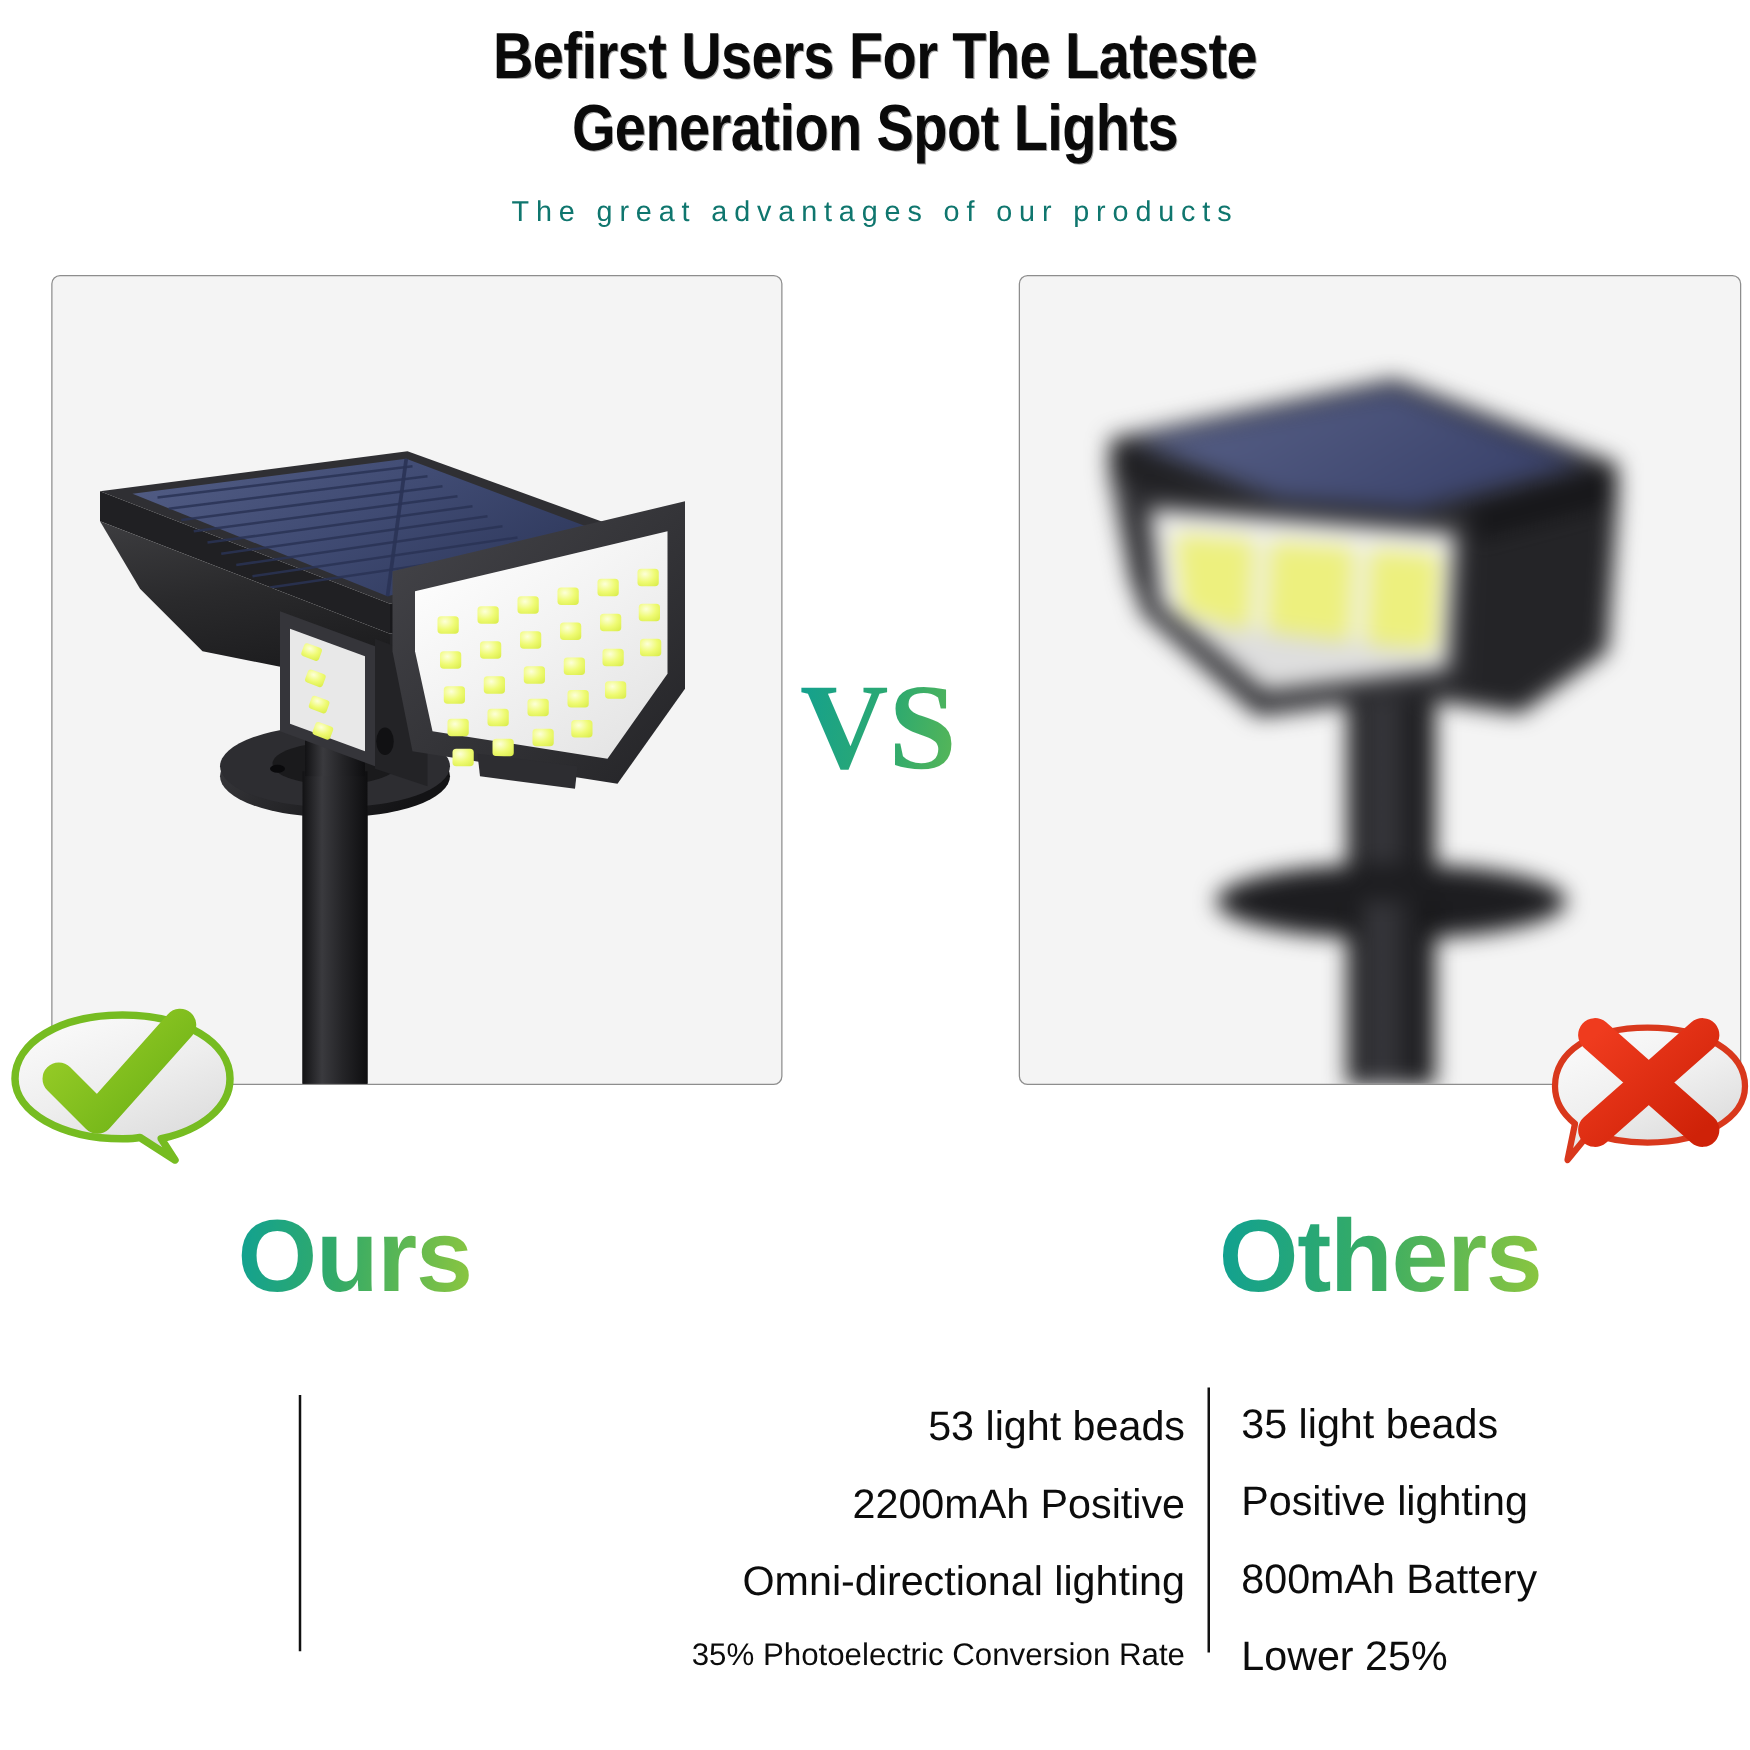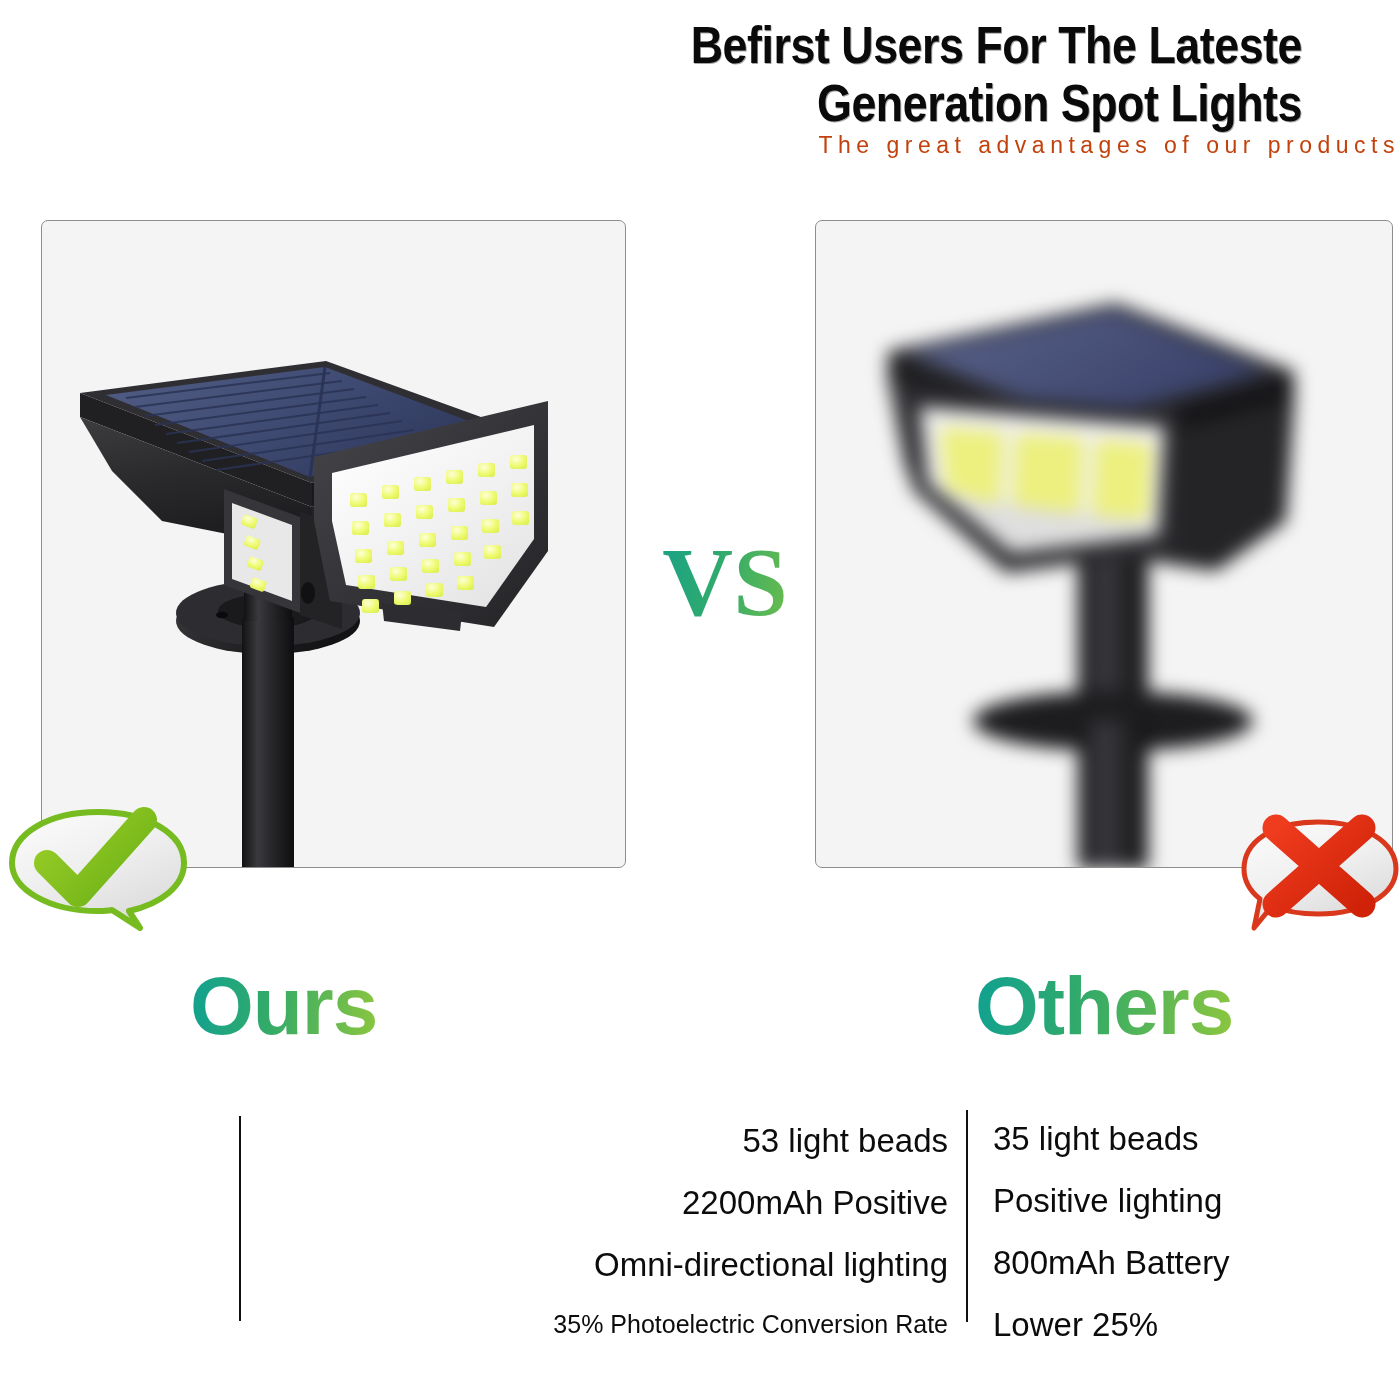--- a/index.html
+++ b/index.html
@@ -6,40 +6,40 @@
   body{
     width:1400px;height:1400px;
     background:#ffffff;
     font-family:"Liberation Sans", sans-serif;
     overflow:hidden;
     position:relative;
   }
   .page{position:relative;width:1400px;height:1400px;}
 
   
-  .header{position:absolute;left:0;top:0;width:1400px;text-align:right;}
+  .header{position:absolute;left:0;top:0;width:1400px;text-align:center;}
   .title{
     font-family:"Liberation Sans", sans-serif;
     font-weight:bold;
     font-size:52px;
     line-height:58px;
     color:#0a0a0a;
     letter-spacing:-0.5px;
     transform:scaleX(0.86);
     transform-origin:center top;
     margin:0;
     padding-top:16px;
     white-space:pre-line;
     text-shadow:1px 1px 0 rgba(0,0,0,0.35);
   }
   .subtitle{
     font-size:23px;
-    color:#c2410c;
+    color:#0f766e;
     letter-spacing:5.5px;
-    margin-top:0;
+    margin-top:24px;
     font-weight:normal;
   }
 
   
   .panel{
     position:absolute;
     background:#f4f4f4;
     border:1px solid #8d8d8d;
     border-radius:7px;
     overflow:hidden;
@@ -51,21 +51,21 @@
   .blurwrap{position:absolute;inset:0;filter:blur(9px);}
 
   
   .lamp{position:absolute;}
 
   
   .vs{
     position:absolute;
     left:640px; top:533px;
     width:170px;
-    text-align:center;
+    text-align:left;
     font-family:"Liberation Serif", serif;
     font-size:98px;
     font-weight:bold;
     line-height:1;
     background:linear-gradient(100deg,#13a08f 0%,#2faa6e 45%,#7cc142 100%);
     -webkit-background-clip:text;
     background-clip:text;
     color:transparent;
     -webkit-text-fill-color:transparent;
   }

